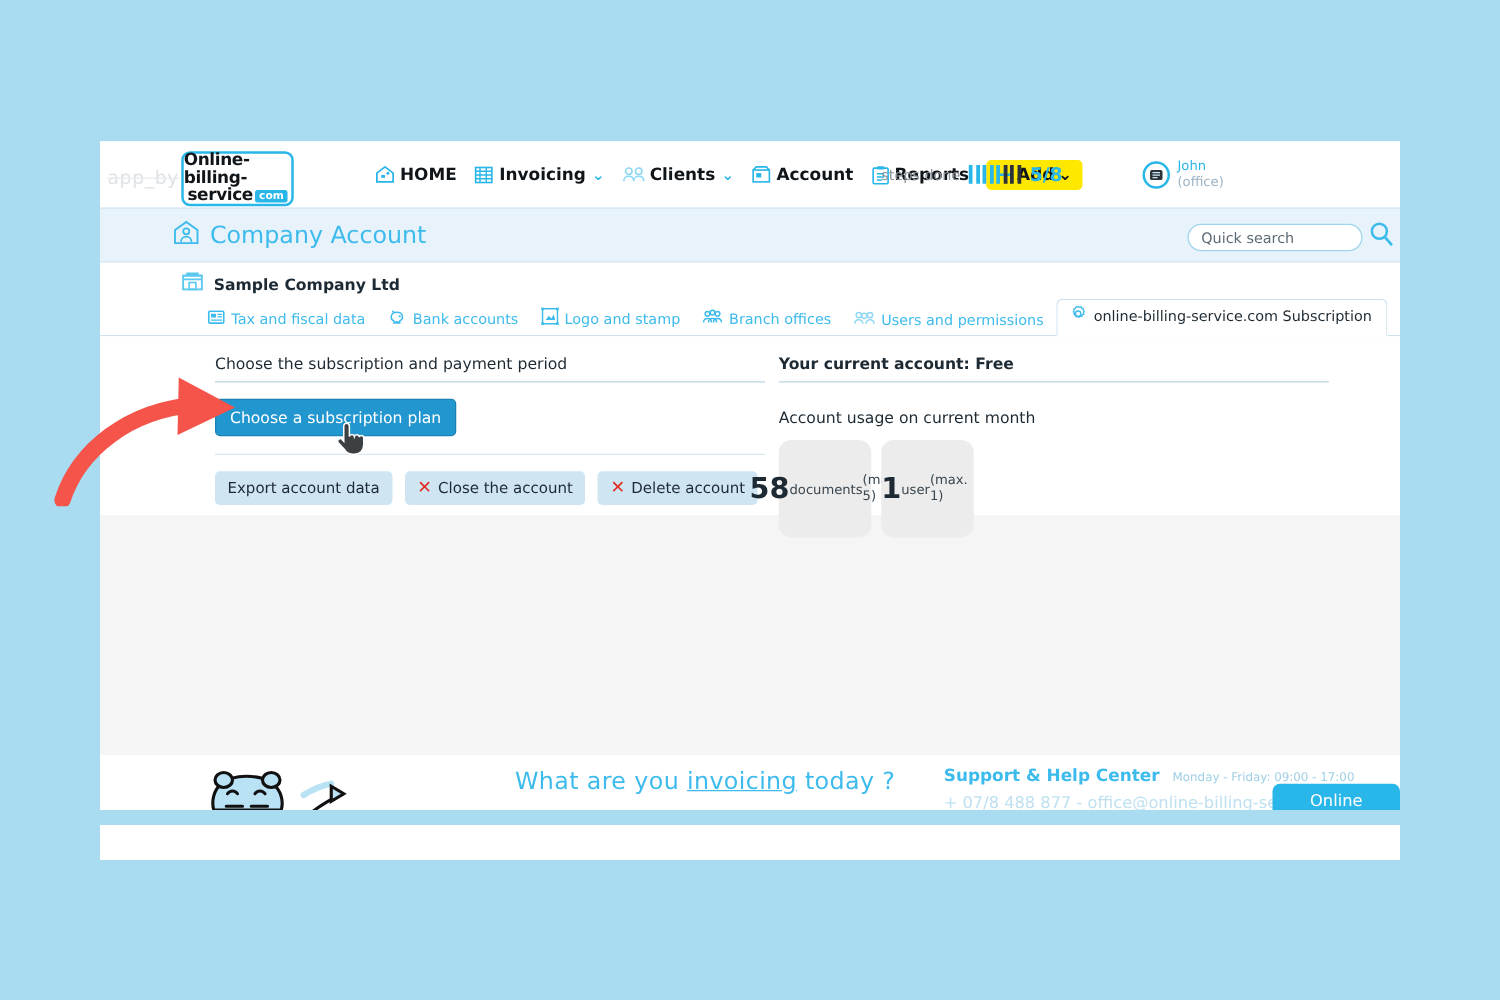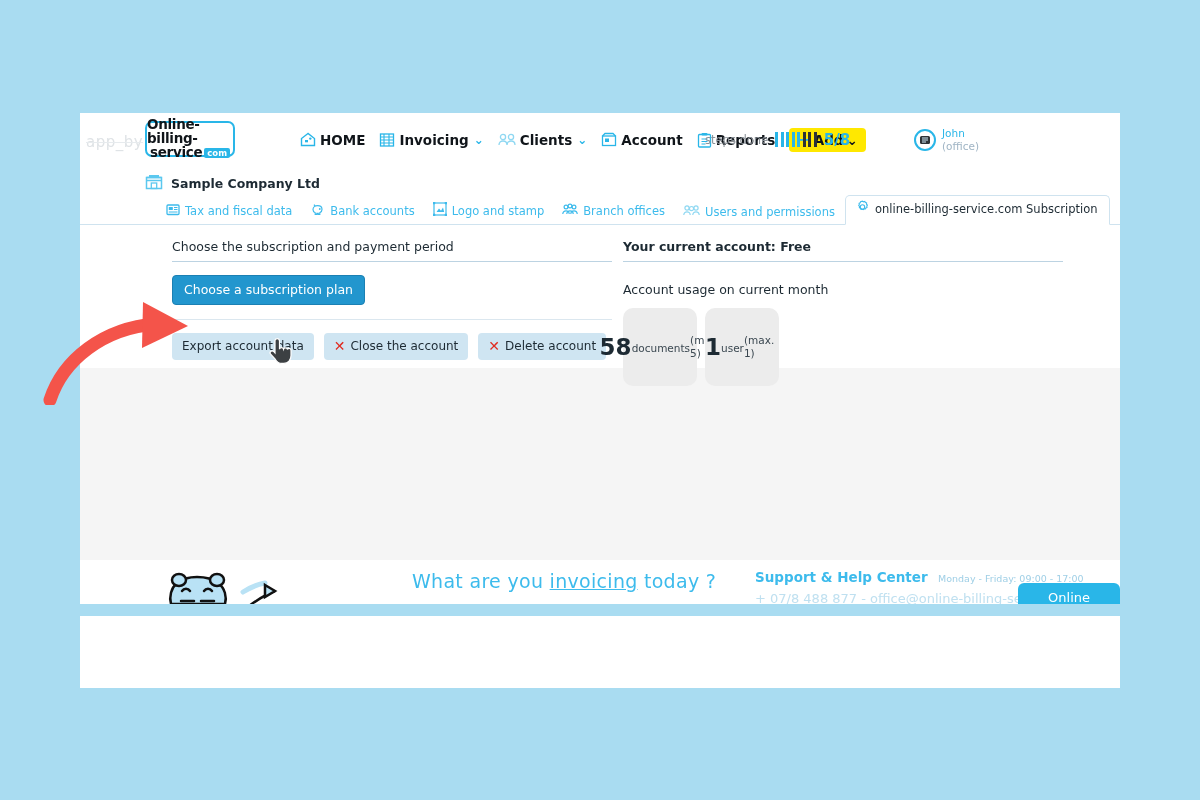--- a/index.html
+++ b/index.html
@@ -30,21 +30,21 @@
   .appby {
     position: absolute; left: 6px; top: 20px;
     font-size: 15px; color: #dfe3e6;
     letter-spacing: .5px;
     font-family: "DejaVu Sans", sans-serif;
     text-decoration: line-through;
     text-decoration-color: #e7ebee;
   }
   .logo {
     position: absolute; left: 65px; top: 8px;
-    width: 90px; height: 36px;
+    width: 90px; height: 44px;
     border: 2px solid #29b6e8;
     border-radius: 7px;
     background: #fff;
     display: flex; flex-direction: column;
     align-items: center; justify-content: center;
     line-height: 1;
   }
   .logo .l1 {
     font-size: 13.5px; font-weight: bold; color: #10151a;
     letter-spacing: -.3px;
@@ -417,20 +417,41 @@
             <path d="M5 6h6M5 8h6M5 10h4" stroke="#cfe9f5" stroke-width="1"></path>
           </svg>
       </span>
       <span class="uname">
         <div class="n1">John</div>
         <div class="n2">(office)</div>
       </span>
     </div>
   </div>
 
+  <div class="titlestrip">
+    <div class="ttl">
+      <span>
+        <svg width="22" height="20" viewBox="0 0 22 20">
+            <path d="M2 8 11 1.5 20 8v10.5H2V8z" fill="none" stroke="#3dbbec" stroke-width="1.5"></path>
+            <circle cx="11" cy="9" r="2.4" fill="none" stroke="#3dbbec" stroke-width="1.4"></circle>
+            <path d="M6.8 17.5c0-2.6 1.9-4.2 4.2-4.2s4.2 1.6 4.2 4.2" fill="none" stroke="#3dbbec" stroke-width="1.4"></path>
+          </svg>
+      </span>
+      <span>Company Account</span>
+    </div>
+    <div class="searchwrap">
+      <input class="searchbox" placeholder="Quick search" style="">
+      <span>
+        <svg width="22" height="22" viewBox="0 0 22 22">
+            <circle cx="9.5" cy="9" r="6" fill="none" stroke="#3dbbec" stroke-width="2"></circle>
+            <path d="M13.8 13.5 19 19.5" stroke="#3dbbec" stroke-width="2.2" stroke-linecap="round"></path>
+          </svg>
+      </span>
+    </div>
+  </div>
 
   <div class="companyrow">
     <span>
       <svg width="18" height="17" viewBox="0 0 18 17">
           <rect x="1.5" y="4.5" width="15" height="11" fill="none" stroke="#5bc8ef" stroke-width="1.5"></rect>
           <path d="M1.5 4.5h15M1.5 7.5h15" stroke="#5bc8ef" stroke-width="1.3"></path>
           <rect x="4" y="2" width="10" height="2" fill="#5bc8ef"></rect>
           <rect x="6.3" y="10" width="5.4" height="5.5" fill="none" stroke="#5bc8ef" stroke-width="1.3"></rect>
         </svg>
     </span>

